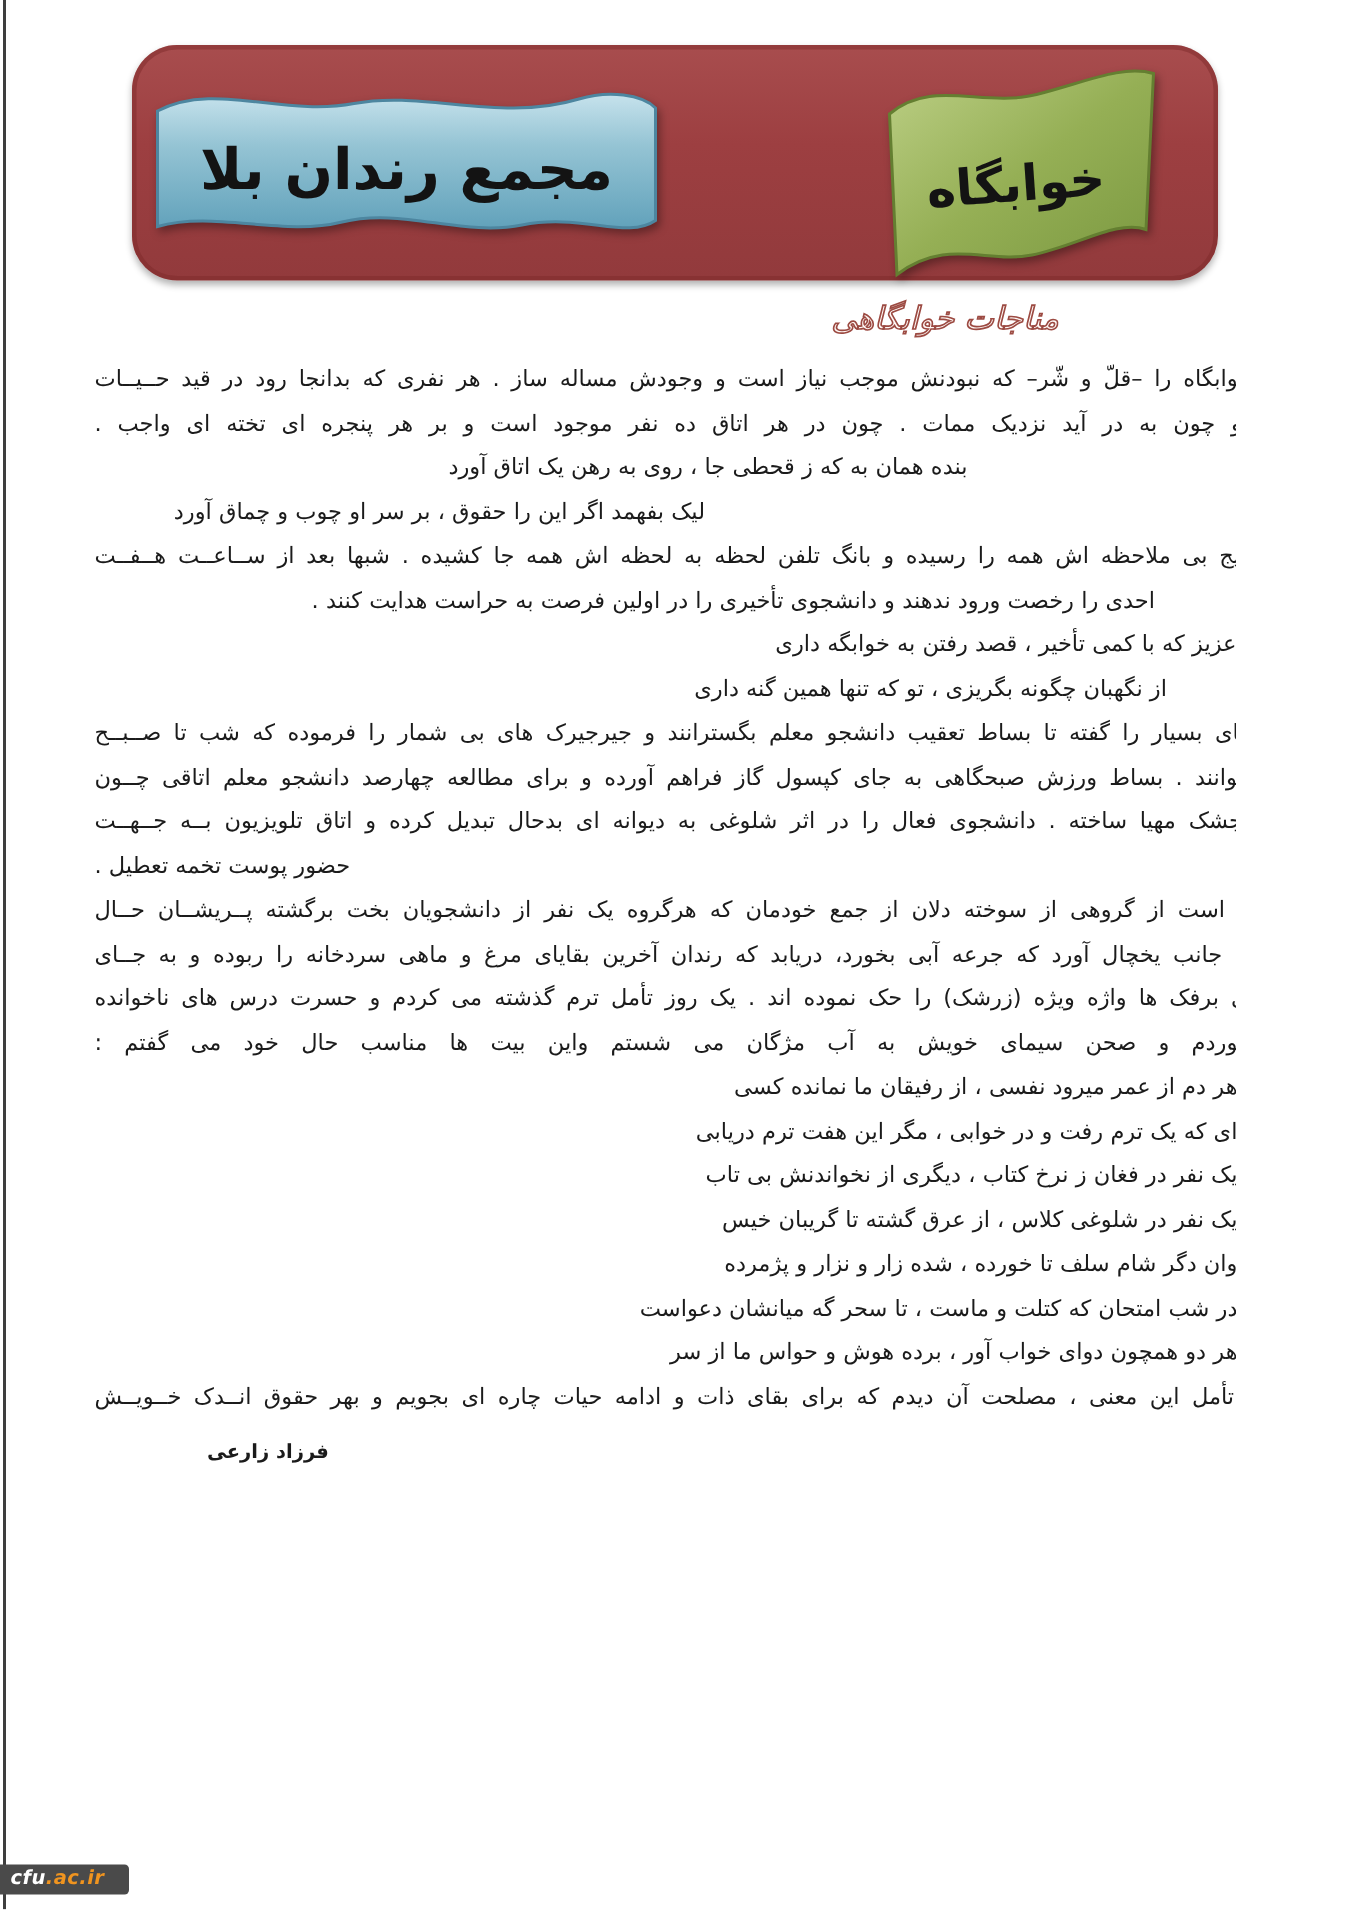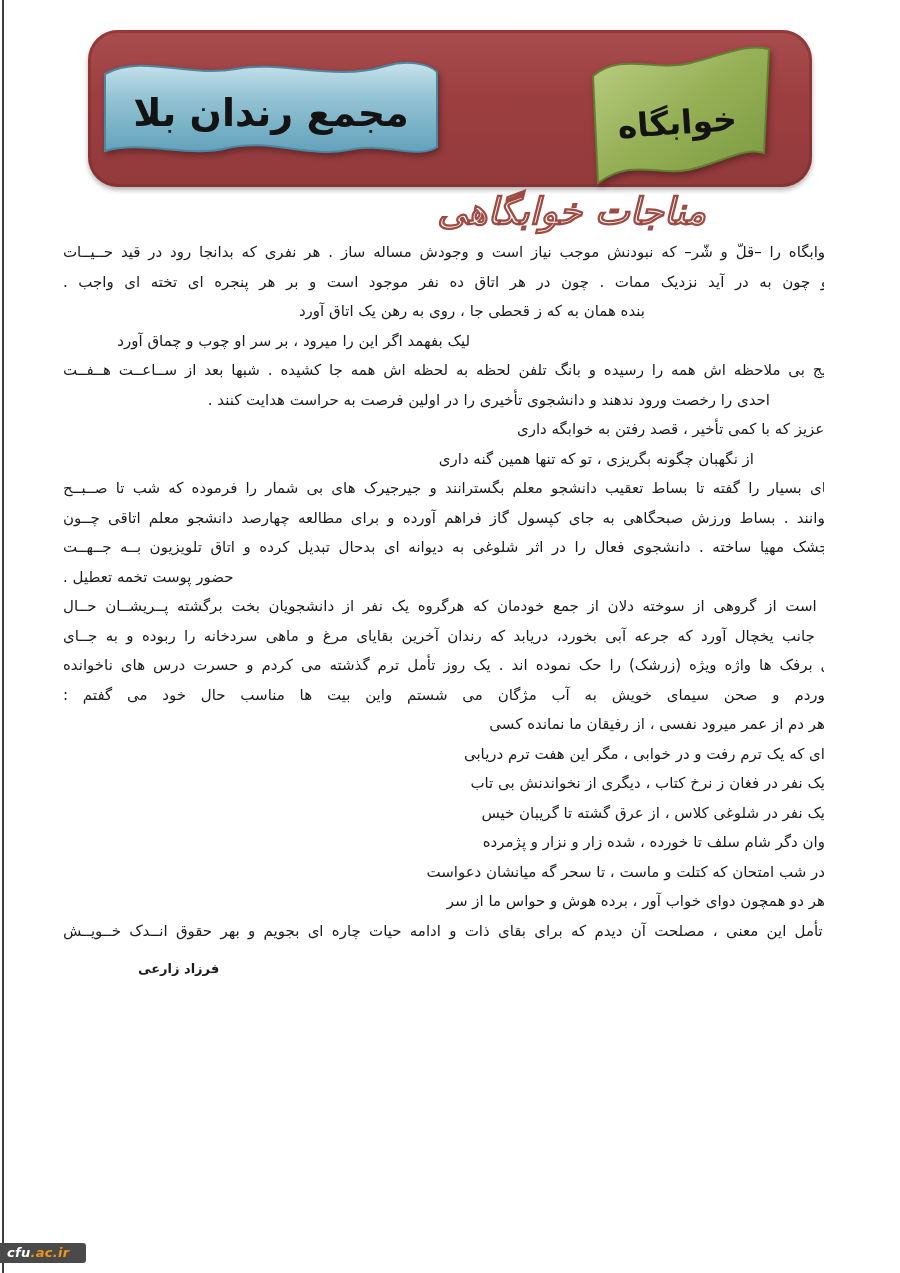--- a/index.html
+++ b/index.html
@@ -15,40 +15,40 @@
     border-radius:30px;
     background:linear-gradient(180deg,#a84d4e 0%,#9d3f41 42%,#923a3c 100%);
     box-shadow:inset 0 0 0 3px rgba(125,42,42,.5), 0 3px 5px rgba(0,0,0,.3);
   }
   .ribbon-blue{position:absolute;left:10px;top:20px;filter:drop-shadow(2px 3px 3px rgba(0,0,0,.35));}
   .flag-green{position:absolute;left:495px;top:10px;filter:drop-shadow(2px 3px 3px rgba(0,0,0,.35));}
 
   
   .callig-title{
     position:absolute;top:190px;right:118px;height:44px;line-height:44px;
-    direction:rtl;font-size:37px;font-weight:bold;font-style:italic;
+    direction:rtl;font-size:21px;font-weight:normal;font-style:italic;
     color:#9c4a42;
     -webkit-text-fill-color:#fff8f5;
     -webkit-text-stroke:1.1px #9c4a42;
     letter-spacing:1px;
   }
 
   
   .article{
     position:absolute;top:238px;left:63px;width:807px;
     direction:rtl;font-size:15px;
   }
   .line{height:29.5px;line-height:29.5px;white-space:normal;overflow:hidden;text-align:right;}
   .just{text-align:justify;text-align-last:justify;white-space:nowrap;}
   .end{text-align:left;}
   .mr100{margin-right:100px;white-space:nowrap;}
   .c1a{margin-right:225px;white-space:nowrap;}
   .c1b{margin-right:400px;white-space:nowrap;}
   .c2a{margin-right:25px;white-space:nowrap;}
-  .c2b{margin-right:116px;white-space:nowrap;}
+  .c2b{margin-right:92px;white-space:nowrap;}
   .verse{margin-right:45px;white-space:nowrap;}
   .mid{margin-right:225px;white-space:nowrap;}
   .sig{text-align:left;margin-left:75px;margin-top:8px;font-weight:bold;font-size:13px;white-space:nowrap;}
 
   
   .watermark{
     position:absolute;left:0;top:1243px;
     background:#4a4a4a;color:#ffffff;
     font-style:italic;font-weight:bold;font-size:13px;
     padding:2px 16px 3px 7px;border-radius:0 3px 3px 0;
@@ -93,21 +93,21 @@
 
   </div>
 
   <div class="callig-title" dir="rtl">مناجات خوابگاهی</div>
 
   <div class="article" dir="rtl">
     <div>
         <div class="line just">منّت خوابگاه را –قلّ و شّر– که نبودنش موجب نیاز است و وجودش مساله ساز . هر نفری که بدانجا رود در قید حــیــات</div>
         <div class="line just">است و چون به در آید نزدیک ممات . چون در هر اتاق ده نفر موجود است و بر هر پنجره ای تخته ای واجب .</div>
         <div class="line c1a">بنده همان به که ز قحطی جا ، روی به رهن یک اتاق آورد</div>
-        <div class="line c1b">لیک بفهمد اگر این را میرود ، بر سر او چوب و چماق آورد</div>
+        <div class="line c1b">لیک بفهمد اگر این را حقوق ، بر سر او چوب و چماق آورد</div>
         <div class="line just">فریاد پیج بی ملاحظه اش همه را رسیده و بانگ تلفن لحظه به لحظه اش همه جا کشیده . شبها بعد از ســاعــت هــفــت</div>
         <div class="line mr100">احدی را رخصت ورود ندهند و دانشجوی تأخیری را در اولین فرصت به حراست هدایت کنند .</div>
         <div class="line c2a">ای عزیز که با کمی تأخیر ، قصد رفتن به خوابگه داری</div>
         <div class="line c2b">از نگهبان چگونه بگریزی ، تو که تنها همین گنه داری</div>
         <div class="line just">گربه های بسیار را گفته تا بساط تعقیب دانشجو معلم بگسترانند و جیرجیرک های بی شمار را فرموده که شب تا صــبــح</div>
         <div class="line just">آواز بخوانند . بساط ورزش صبحگاهی به جای کپسول گاز فراهم آورده و برای مطالعه چهارصد دانشجو معلم اتاقی چــون</div>
         <div class="line just">لانه گنجشک مهیا ساخته . دانشجوی فعال را در اثر شلوغی به دیوانه ای بدحال تبدیل کرده و اتاق تلویزیون بــه جــهــت</div>
         <div class="line end">حضور پوست تخمه تعطیل .</div>
         <div class="line just">در خبر است از گروهی از سوخته دلان از جمع خودمان که هرگروه یک نفر از دانشجویان بخت برگشته پــریشــان حــال</div>
         <div class="line just">روی به جانب یخچال آورد که جرعه آبی بخورد، دریابد که رندان آخرین بقایای مرغ و ماهی سردخانه را ربوده و به جــای</div>

